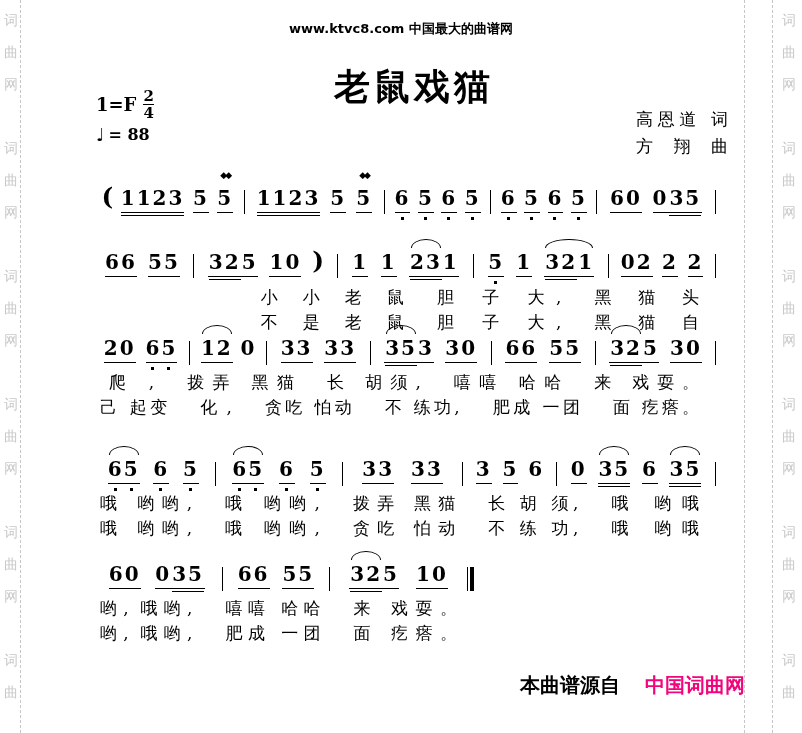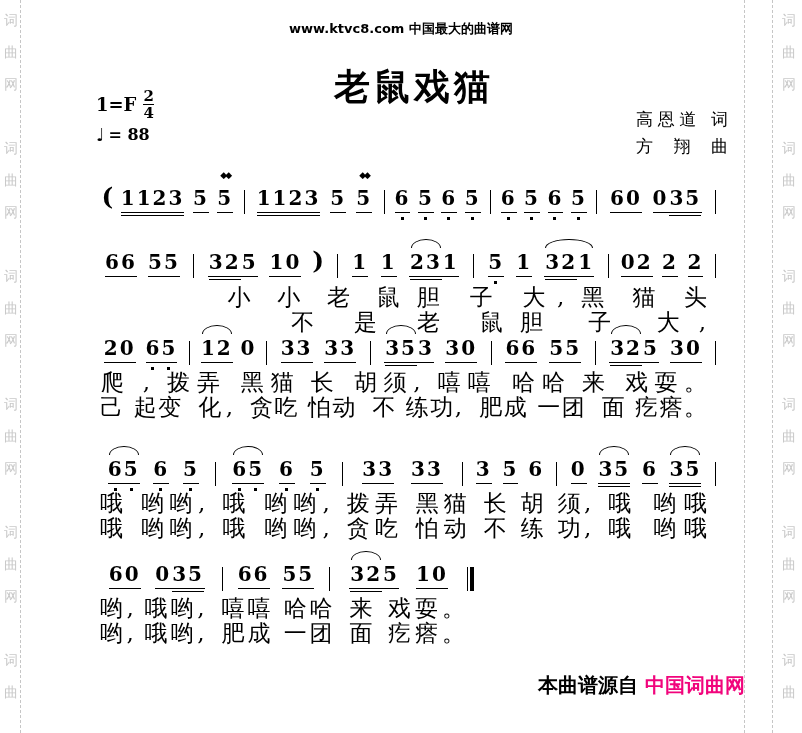--- a/index.html
+++ b/index.html
@@ -48,28 +48,28 @@
   .u2::after{content:"";position:absolute;left:1px;right:1px;bottom:-6px;height:1px;background:#000;}
   .low::after{content:"";position:absolute;left:50%;margin-left:-2px;bottom:-10px;
               width:3px;height:3px;background:#000;}
   .arc{position:absolute;left:2px;right:2px;top:-11px;height:8px;
        border:1px solid #000;border-bottom:none;border-radius:50% 50% 0 0 / 100% 100% 0 0;}
   .mord{position:absolute;top:-16px;left:50%;transform:translateX(-50%);font-style:normal;
         font-size:9px;letter-spacing:-2px;font-family:"DejaVu Sans",sans-serif;white-space:nowrap;}
   .paren{font-size:25px;font-weight:bold;letter-spacing:0;}
 
   
-  .lrow{display:flex;font-size:23px;line-height:25px;}
+  .lrow{display:flex;font-size:17px;line-height:25px;gap:8px;}
   .lcell{box-sizing:border-box;flex-grow:1;padding:0 8px;
          text-align:justify;text-align-last:justify;white-space:nowrap;overflow:hidden;}
   .lsp{flex:none;width:1px;}
 
   .footer{position:absolute;top:672px;right:57px;font-family:"DejaVu Sans",sans-serif;
           font-weight:bold;font-size:20px;}
-  .footer .brand{color:#f1047c;}
+  .footer .brand{color:#f1047c;margin-left:18px;}
 </style>
 </head>
 <body>
 
 <div class="page">
 
   <div class="wm wm-left">词
 曲
 网
 
@@ -222,20 +222,21 @@
     </div>
     <div class="lrow">
       <span class="lcell" style="flex-grow:95"></span>
         <span class="lsp"></span>
       <span class="lcell" style="flex-grow:138"></span>
         <span class="lsp"></span>
       <span class="lcell" style="flex-grow:145">不 是 老 鼠</span>
         <span class="lsp"></span>
       <span class="lcell" style="flex-grow:141">胆 子 大,</span>
         <span class="lsp"></span>
+      <span class="lcell" style="flex-grow:105">黑 猫 自</span>
         <span class="lsp"></span>
     </div>
   </div>
 
   <div class="system" style="top:320px">
     <div class="nrow">
       <span class="meas" style="flex-grow:93">
         <span class="n g u1">20</span>
         <span class="g u1"><span class="n d low">6</span><span class="n d low">5</span></span>
       </span>

